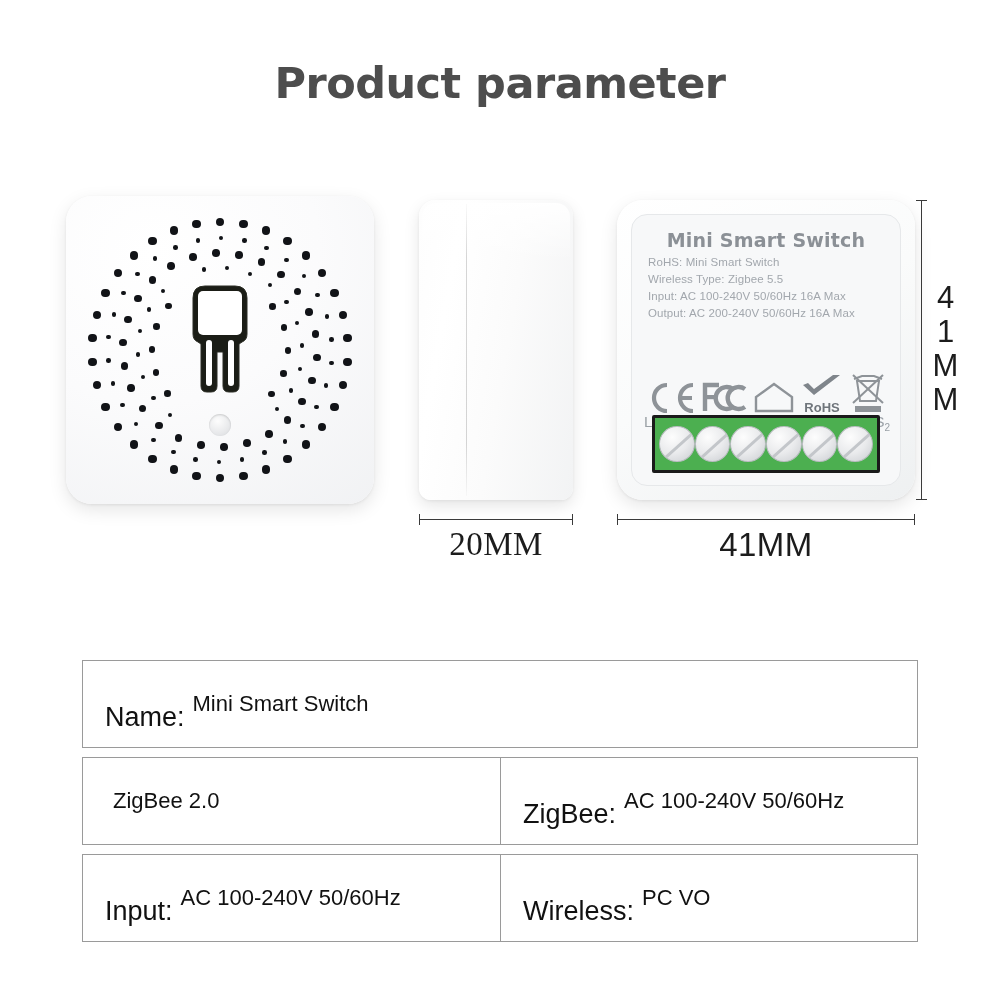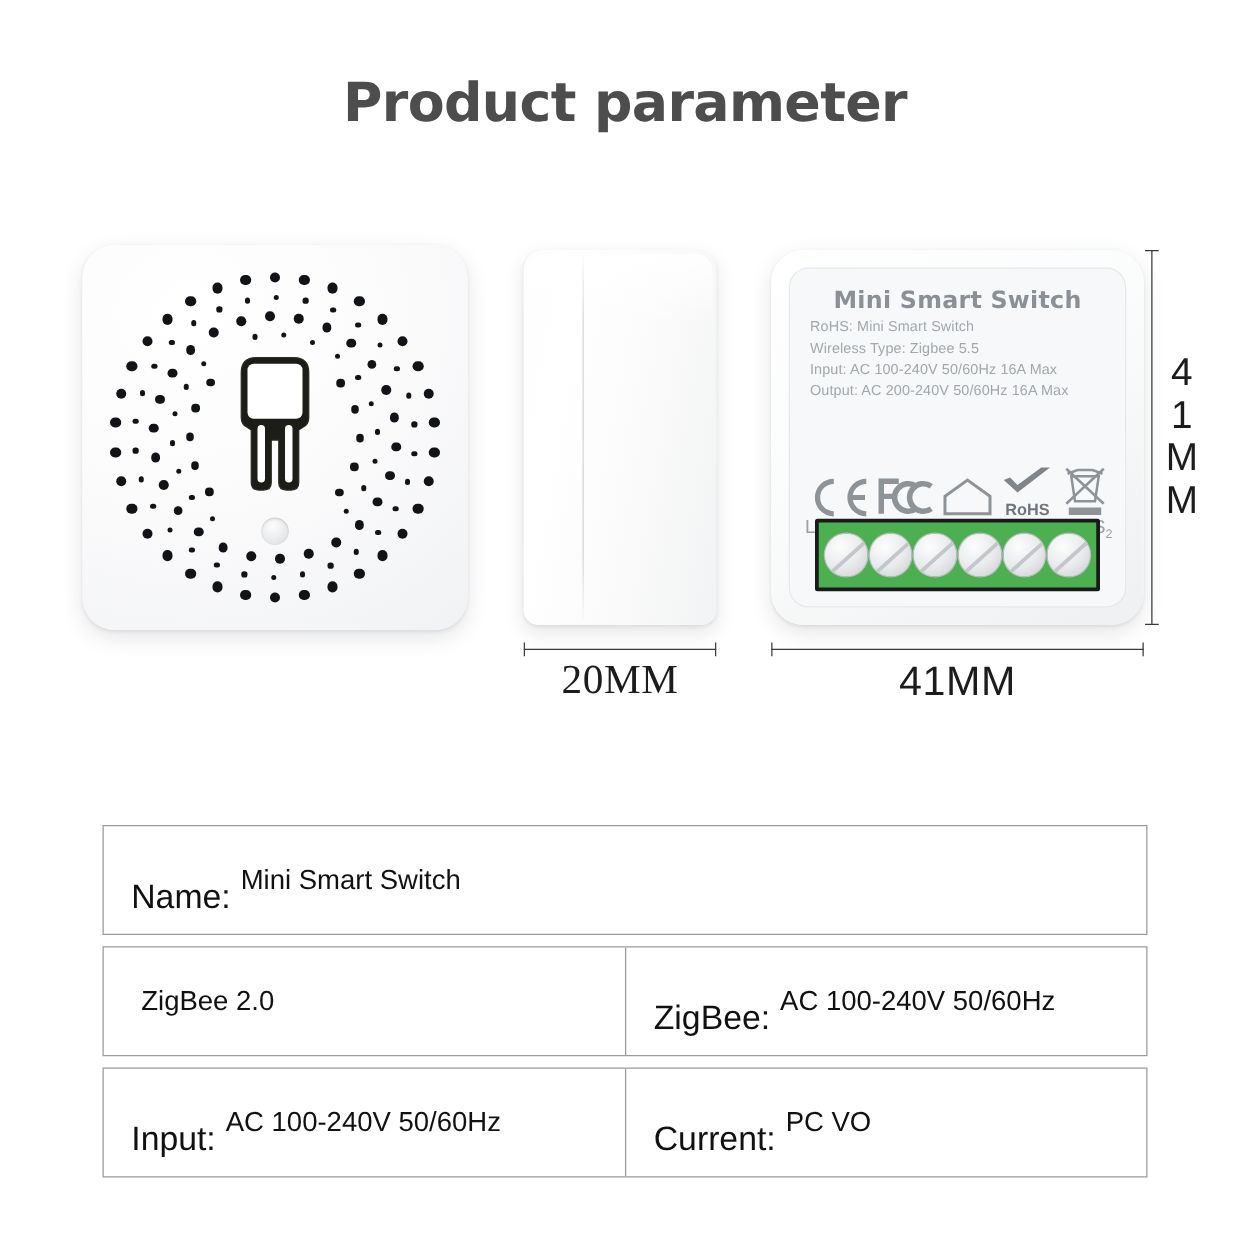--- a/index.html
+++ b/index.html
@@ -424,19 +424,19 @@
         <span class="cell-value">AC 100-240V 50/60Hz</span>
       </div>
     </div>
 
     <div class="spec-row">
       <div class="spec-cell">
         <span class="cell-label">Input:</span>
         <span class="cell-value">AC 100-240V 50/60Hz</span>
       </div>
       <div class="spec-cell">
-        <span class="cell-label">Current:</span>
+        <span class="cell-label">Wireless:</span>
         <span class="cell-value">PC VO</span>
       </div>
     </div>
 
   </div>
 </div>
 
 </body></html>

